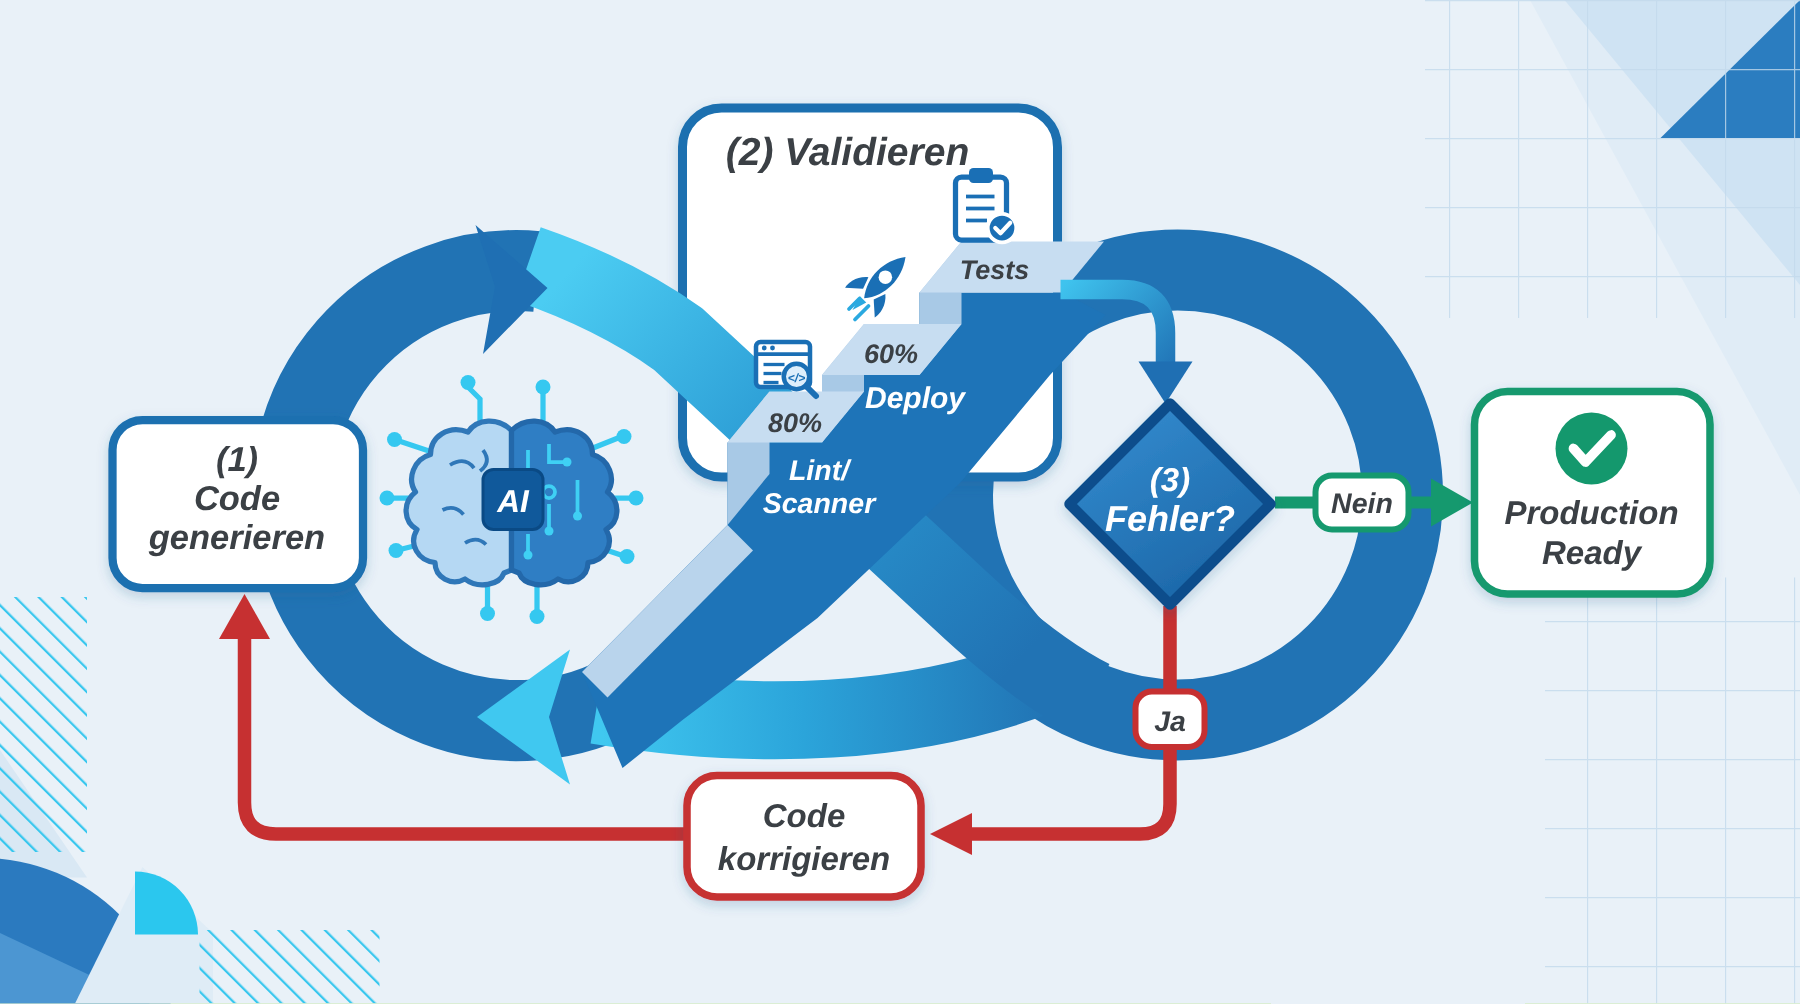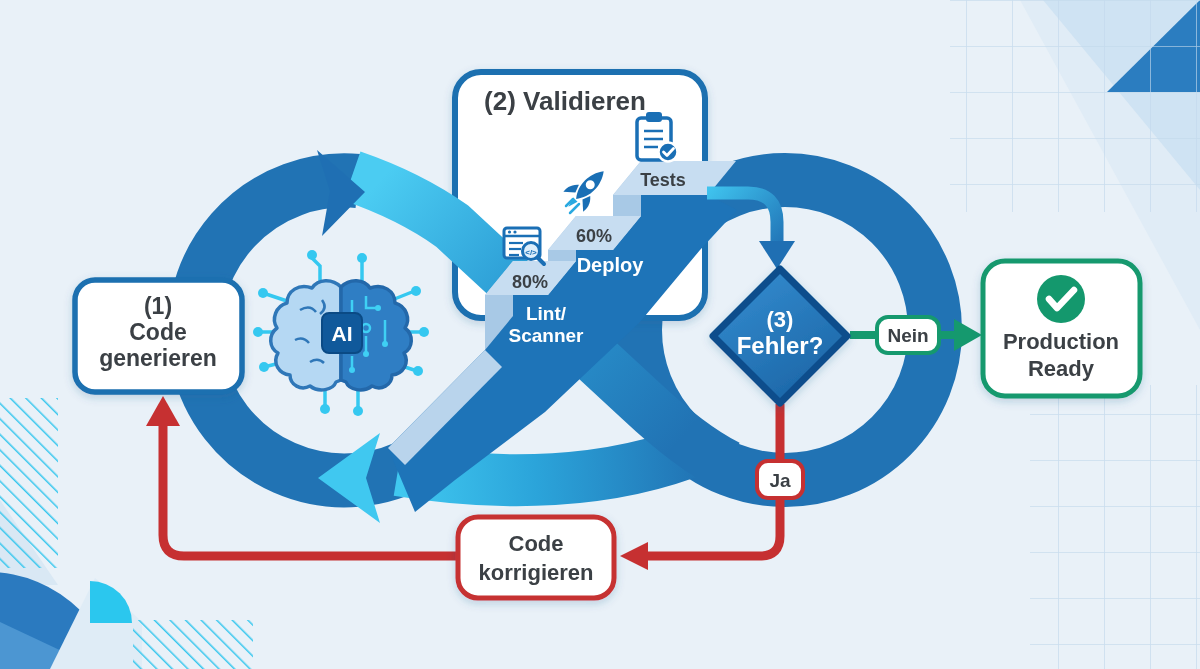--- a/index.html
+++ b/index.html
@@ -1,17 +1,17 @@
 <!DOCTYPE html>
 <html><head>
 <meta charset="utf-8">
 <style>
   html,body{margin:0;padding:0;background:#dfe9f2;}
   .stage{position:relative;width:1200px;height:669px;overflow:hidden;background:#bef264;
-         font-family:"Liberation Sans",sans-serif;}
+         font-family:"Liberation Sans",sans-serif;font-style:italic;}
   svg{display:block;width:1200px;height:669px;}
   text{font-family:"Liberation Sans",sans-serif;font-weight:bold;}
   .t-dark{fill:#3b4045;}
   .t-white{fill:#ffffff;}
   .t-chip{fill:#ffffff;}
 </style>
 </head>
 <body>
 
 <div class="stage">

